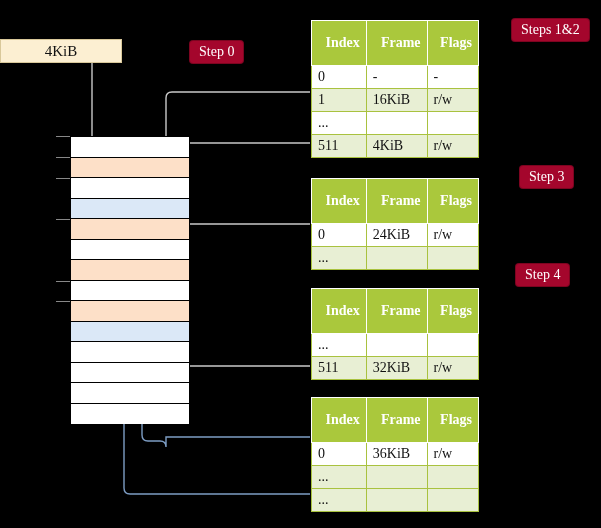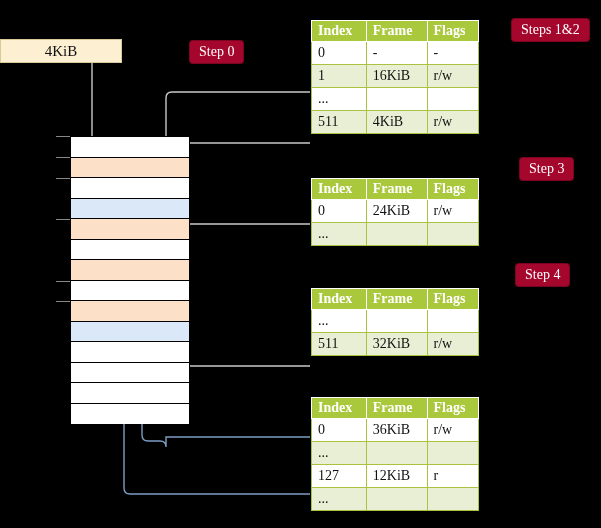--- a/index.html
+++ b/index.html
@@ -71,22 +71,22 @@
     position:absolute;
     border-collapse:collapse;
     font-size:14px;
     background:#fff;
     border:1px solid #a9c23f;
   }
   table.pt th{
     background:#aac83c;
     color:#ffffff;
     font-weight:bold;
-    text-align:left;
-    padding:2px 6px;
+    text-align:right;
+    padding:14px 6px;
     border:1px solid #ffffff;
     font-size:14px;
     white-space:nowrap;
   }
   table.pt td{
     padding:2px 6px;
     border:1px solid #a9c23f;
     color:#111;
     background:#ffffff;
     white-space:nowrap;
@@ -142,21 +142,21 @@
       <path d="M142,340 L142,208" marker-end="url(#arrBlueUp)"></path>
       <path d="M156,340 L156,320" marker-end="url(#arrBlueUp)"></path>
       <path d="M156,340 L156,415"></path>
     </g>
   </svg>
 
   <div class="page-box" style="left:0px;top:39px;width:120px;">4KiB</div>
 
   <div class="step-badge" style="left:190px;top:41px;">Step 0</div>
   <div class="step-badge" style="left:512px;top:19px;">Steps 1&amp;2</div>
-  <div class="step-badge" style="left:520px;top:158px;">Step 3</div>
+  <div class="step-badge" style="left:520px;top:166px;">Step 3</div>
   <div class="step-badge" style="left:516px;top:264px;font-family:Liberation Serif, serif;">Step 4</div>
 
   <div class="tick" style="top:136px;"></div>
   <div class="tick" style="top:157px;"></div>
   <div class="tick" style="top:178px;"></div>
   <div class="tick" style="top:219px;"></div>
   <div class="tick" style="top:281px;"></div>
   <div class="tick" style="top:301px;"></div>
 
   <div class="mem-col" id="mem-col">
@@ -261,25 +261,20 @@
         <tr>
           <td class="c-index">0</td>
           <td class="c-frame">36KiB</td>
           <td class="c-flags">r/w</td>
         </tr>
         <tr class="alt">
           <td class="c-index">...</td>
           <td class="c-frame"></td>
           <td class="c-flags"></td>
         </tr>
-        <tr>
-          <td class="c-index">127</td>
-          <td class="c-frame">12KiB</td>
-          <td class="c-flags">r</td>
-        </tr>
         <tr class="alt">
           <td class="c-index">...</td>
           <td class="c-frame"></td>
           <td class="c-flags"></td>
         </tr>
       </tbody>
     </table>
 
 </div>
 

